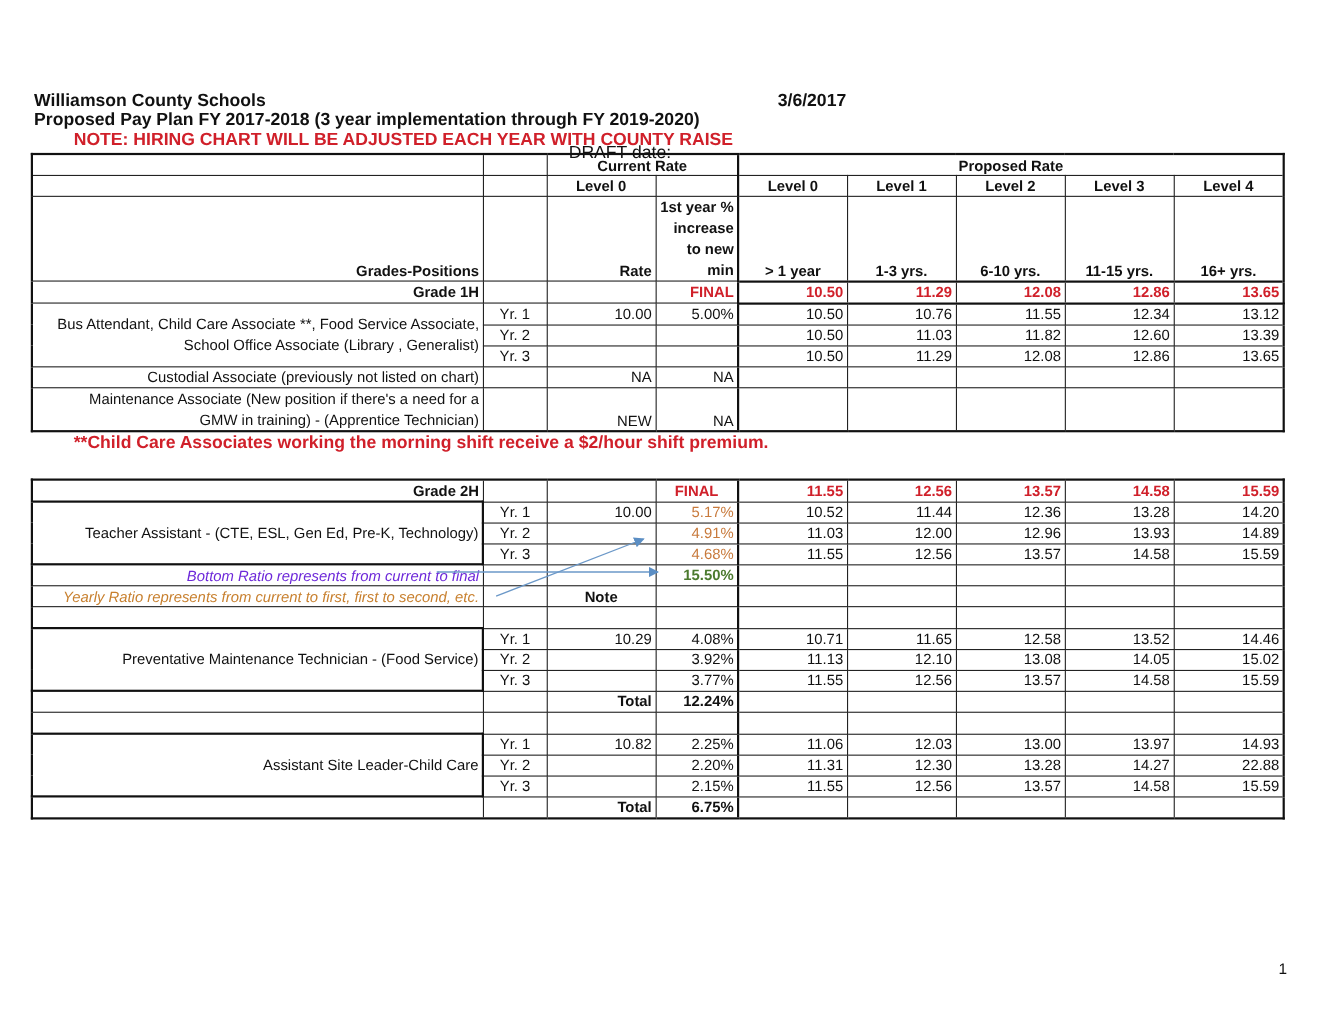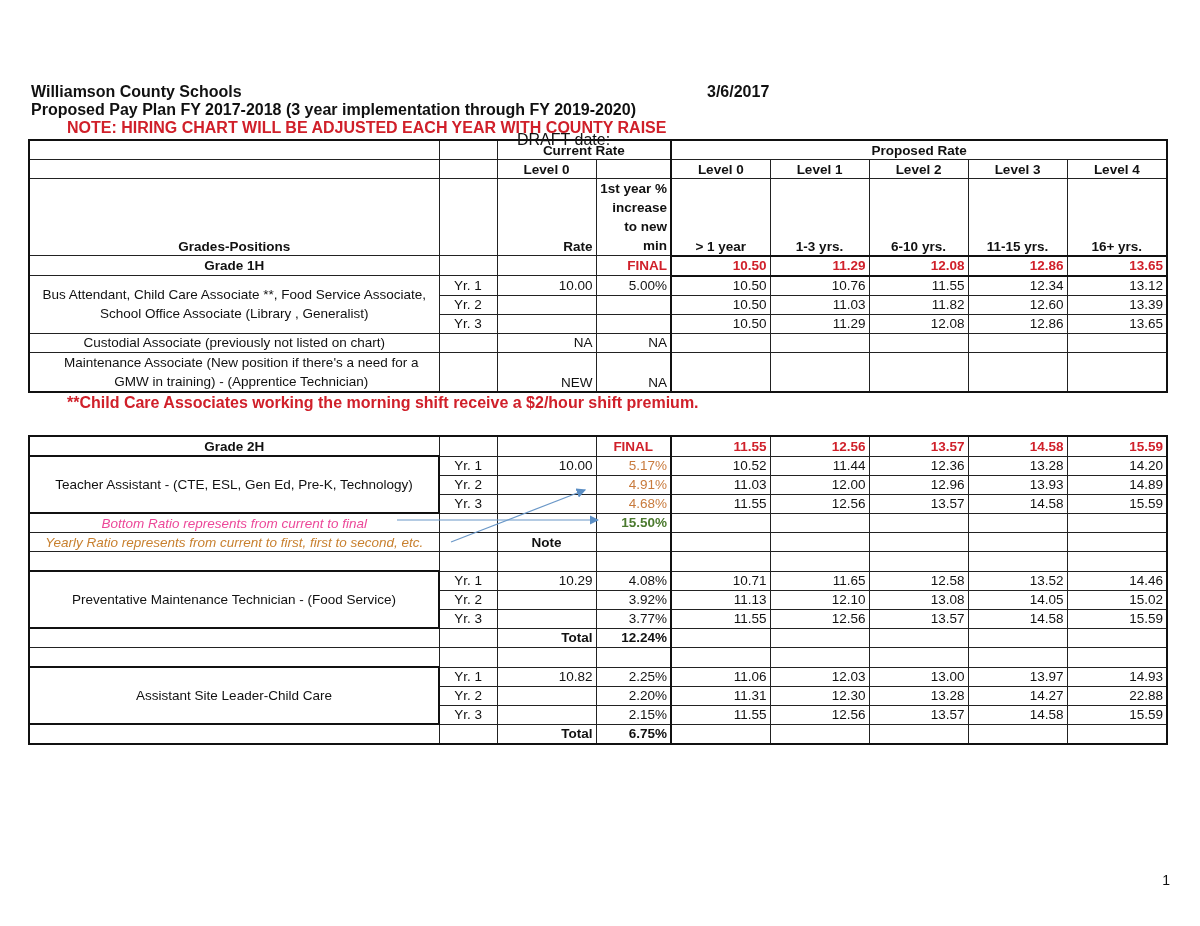--- a/index.html
+++ b/index.html
@@ -7,28 +7,28 @@
          font-family:"Liberation Sans", "DejaVu Sans", sans-serif; color:#111; }
   .hdr { position:absolute; font-size:16px; white-space:nowrap; }
   .b { font-weight:bold; }
   .red { color:#d0202a;padding-left:36px; }
   table.grid { position:absolute; border-collapse:collapse; table-layout:fixed;
                font-size:13.5px; }
   table.grid td { border:1px solid #222; padding:0 3px; height:18px; line-height:17px;
                   white-space:nowrap; overflow:hidden; }
   .r { text-align:right; }
   .c { text-align:center; }
-  .l { text-align:center; }
+  .l { text-align:right; }
   .tk-l { border-left:2px solid #111 !important; }
   .tk-r { border-right:2px solid #111 !important; }
   .tk-t { border-top:2px solid #111 !important; }
   .tk-b { border-bottom:2px solid #111 !important; }
   .orange { color:#c87a3c; }
   .green { color:#4b7a2e; }
-  .green-i { color:#ec4899; font-style:italic;margin-top:23px; }
+  .green-i { color:#6d28d9; font-style:italic;margin-top:23px; }
   .orange-i { color:#c8802f; font-style:italic; }
   .tall td { height:82px; vertical-align:bottom; }
   .wrap { white-space:normal !important; line-height:19px !important; }
   #arrows { position:absolute; left:0; top:0; pointer-events:none; }
   .pageno { position:absolute; right:30px; top:872px; font-size:14px; }
 </style>
 </head>
 <body>
 
 <div class="hdr b" style="left:31px;top:83px;">Williamson County Schools</div>

